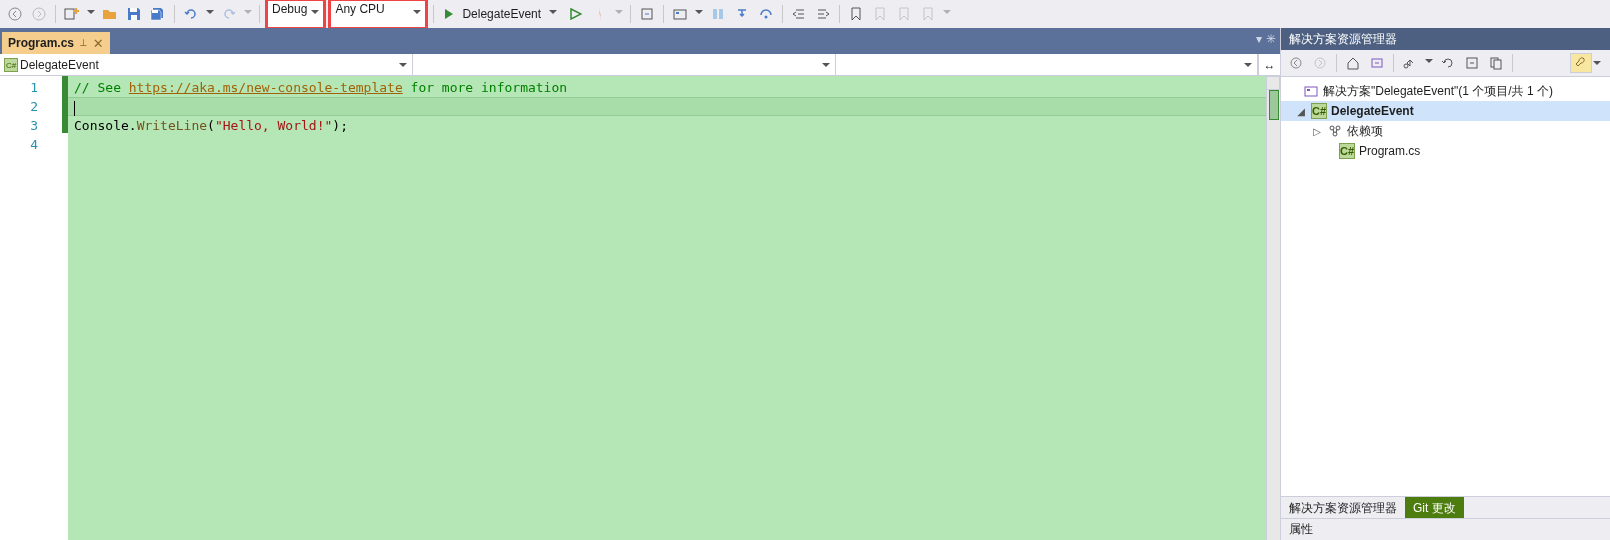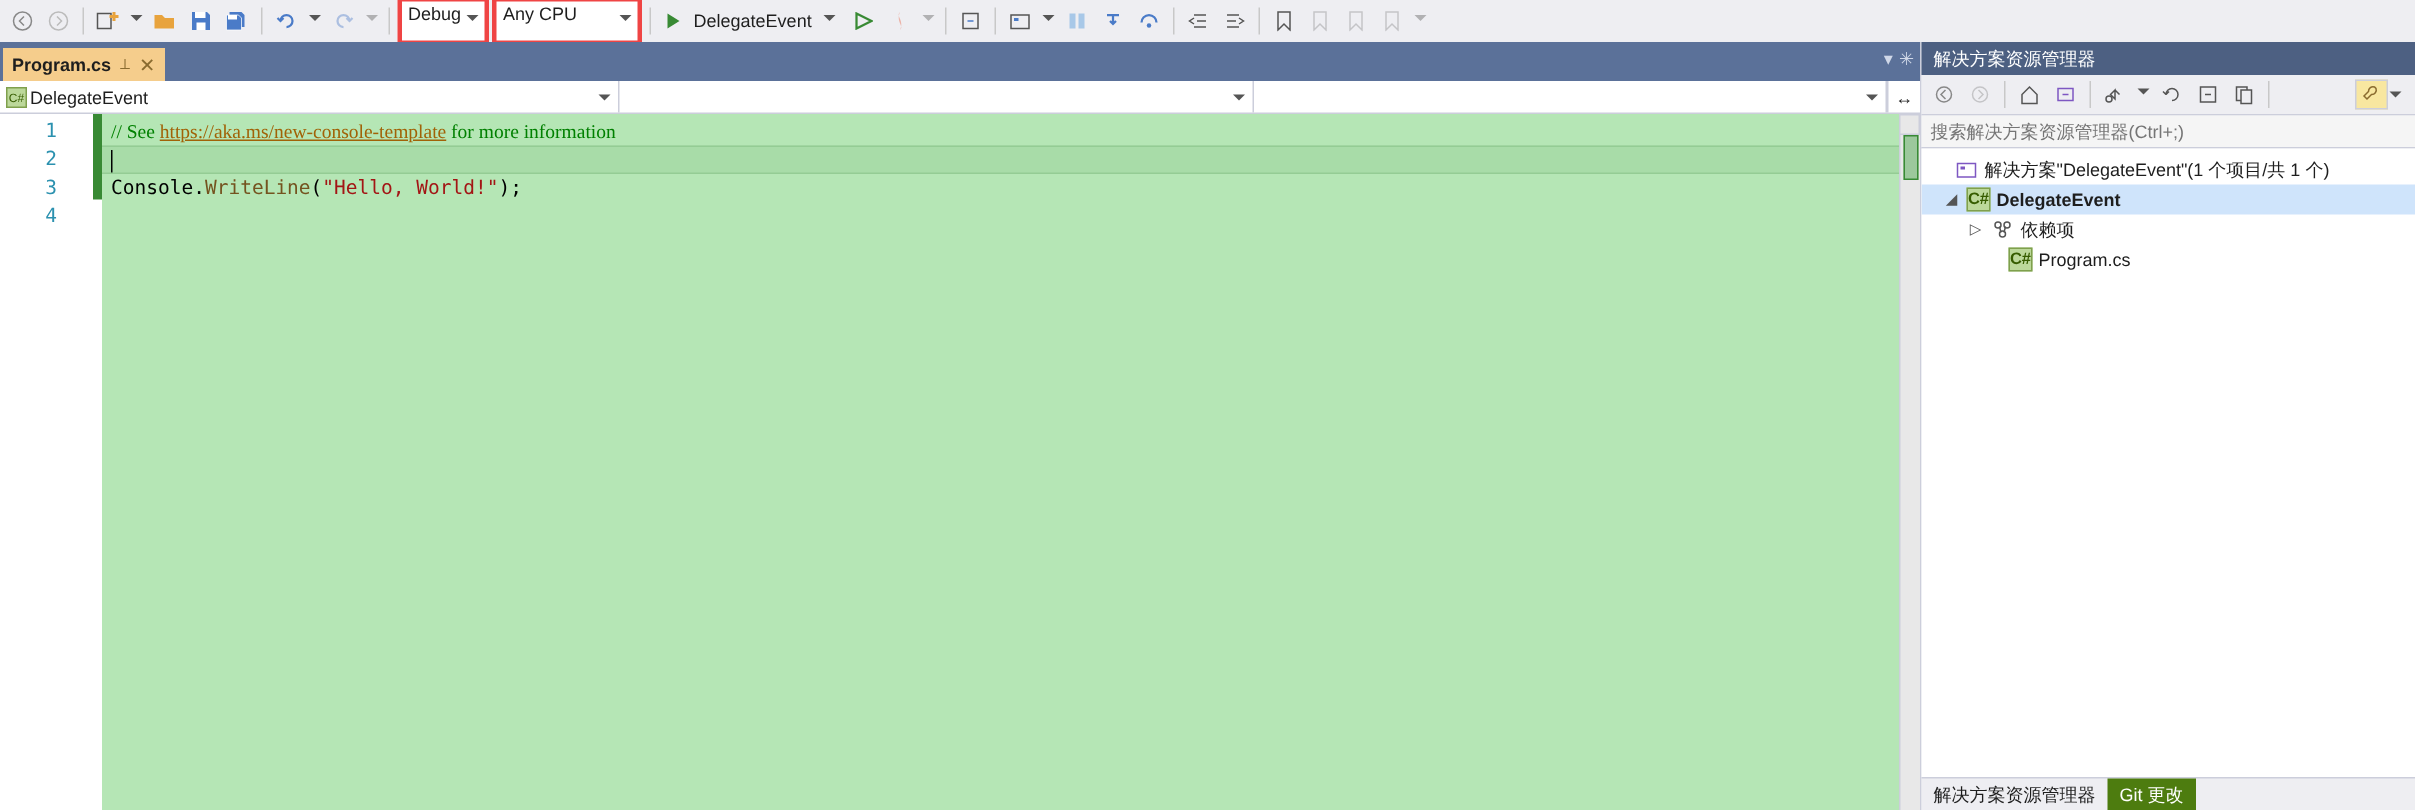--- a/index.html
+++ b/index.html
@@ -40,21 +40,21 @@
 
 
 .editor-wrap { flex: 1; display: flex; overflow: hidden; }
 .gutter { width: 62px; background: #fff; text-align: right; padding: 2px 24px 2px 0; font-family: Consolas, monospace; font-size: 13px; color: #2b91af; position: relative; }
 .gutter .ln { height: 19px; line-height: 19px; }
 .changebar { width: 6px; background: #fff; }
 .changebar .seg { height: 19px; background: #388a34; }
 .editor { flex: 1; background: #b5e6b5; font-family: Consolas, monospace; font-size: 13px; padding: 2px 0 2px 6px; position: relative; }
 .editor .line { height: 19px; line-height: 19px; white-space: pre; }
 .editor .line.current { background: #a8dca8; border:1px solid #94cc94; border-left:none; border-right:none; height:19px; margin-left:-6px; padding-left:6px; }
-.c-comment { color: #008000; font-family: Liberation Serif, serif; }
+.c-comment { color: #008000; }
 .c-link { color: #a16207; text-decoration: underline; }
 .c-type { color: #000000; }
 .c-method { color: #74531f; }
 .c-string { color: #a31515; }
 .c-punc { color: #000; }
 .caret { display:inline-block; width:1px; height:15px; background:#000; vertical-align:middle; }
 .mini-scroll { width: 14px; background: #e8e8e8; border-left:1px solid #cccedb; position:relative; }
 .mini-scroll .mark { position:absolute; left:2px; width:10px; height:8px; background:#388a34; }
 .mini-scroll .mark.big { top:0; height:30px; background:#9cc89c; border:1px solid #388a34; }
 .split-grip { position:absolute; right:0; top:0; width:14px; height:14px; background:#e8e8e8; border:1px solid #cccedb; }
@@ -330,23 +330,20 @@
             <rect x="5" y="4" width="7" height="9" fill="#eeeef2" stroke="#555"></rect>
           </svg>
         </div>
       <div class="tb-sep"></div>
       <div class="wrench-box">
           <svg width="14" height="14" viewBox="0 0 14 14">
             <path d="M9 2 A3 3 0 0 0 5 5 L2 8 L4 10 L7 7 A3 3 0 0 0 10 3 Z" fill="none" stroke="#8a6b2f"></path>
           </svg>
         </div>
       <div style="width:12px"></div>
-    </div>
-    <div class="rp-search">
-      <input type="text" placeholder="搜索解决方案资源管理器(Ctrl+;)" style="">
     </div>
     <div class="tree">
       <div class="tree-row">
         <span class="tw"></span>
         <span class="ico ico-sln">
             <svg width="14" height="14" viewBox="0 0 14 14">
               <rect x="1" y="3" width="12" height="9" fill="none" stroke="#7e57c2"></rect>
               <rect x="3" y="5" width="3" height="2" fill="#7e57c2"></rect>
             </svg>
           </span>
@@ -372,14 +369,15 @@
       <div class="tree-row" style="padding-left:42px">
         <span class="tw"></span>
         <span class="ico ico-cs">C#</span>
         <span>Program.cs</span>
       </div>
     </div>
     <div class="rp-bottom-tabs">
       <div class="rp-tab">解决方案资源管理器</div>
       <div class="rp-tab inactive">Git 更改</div>
     </div>
+    <div class="rp-props">属性</div>
   </div>
 </div>
 
 </body></html>

